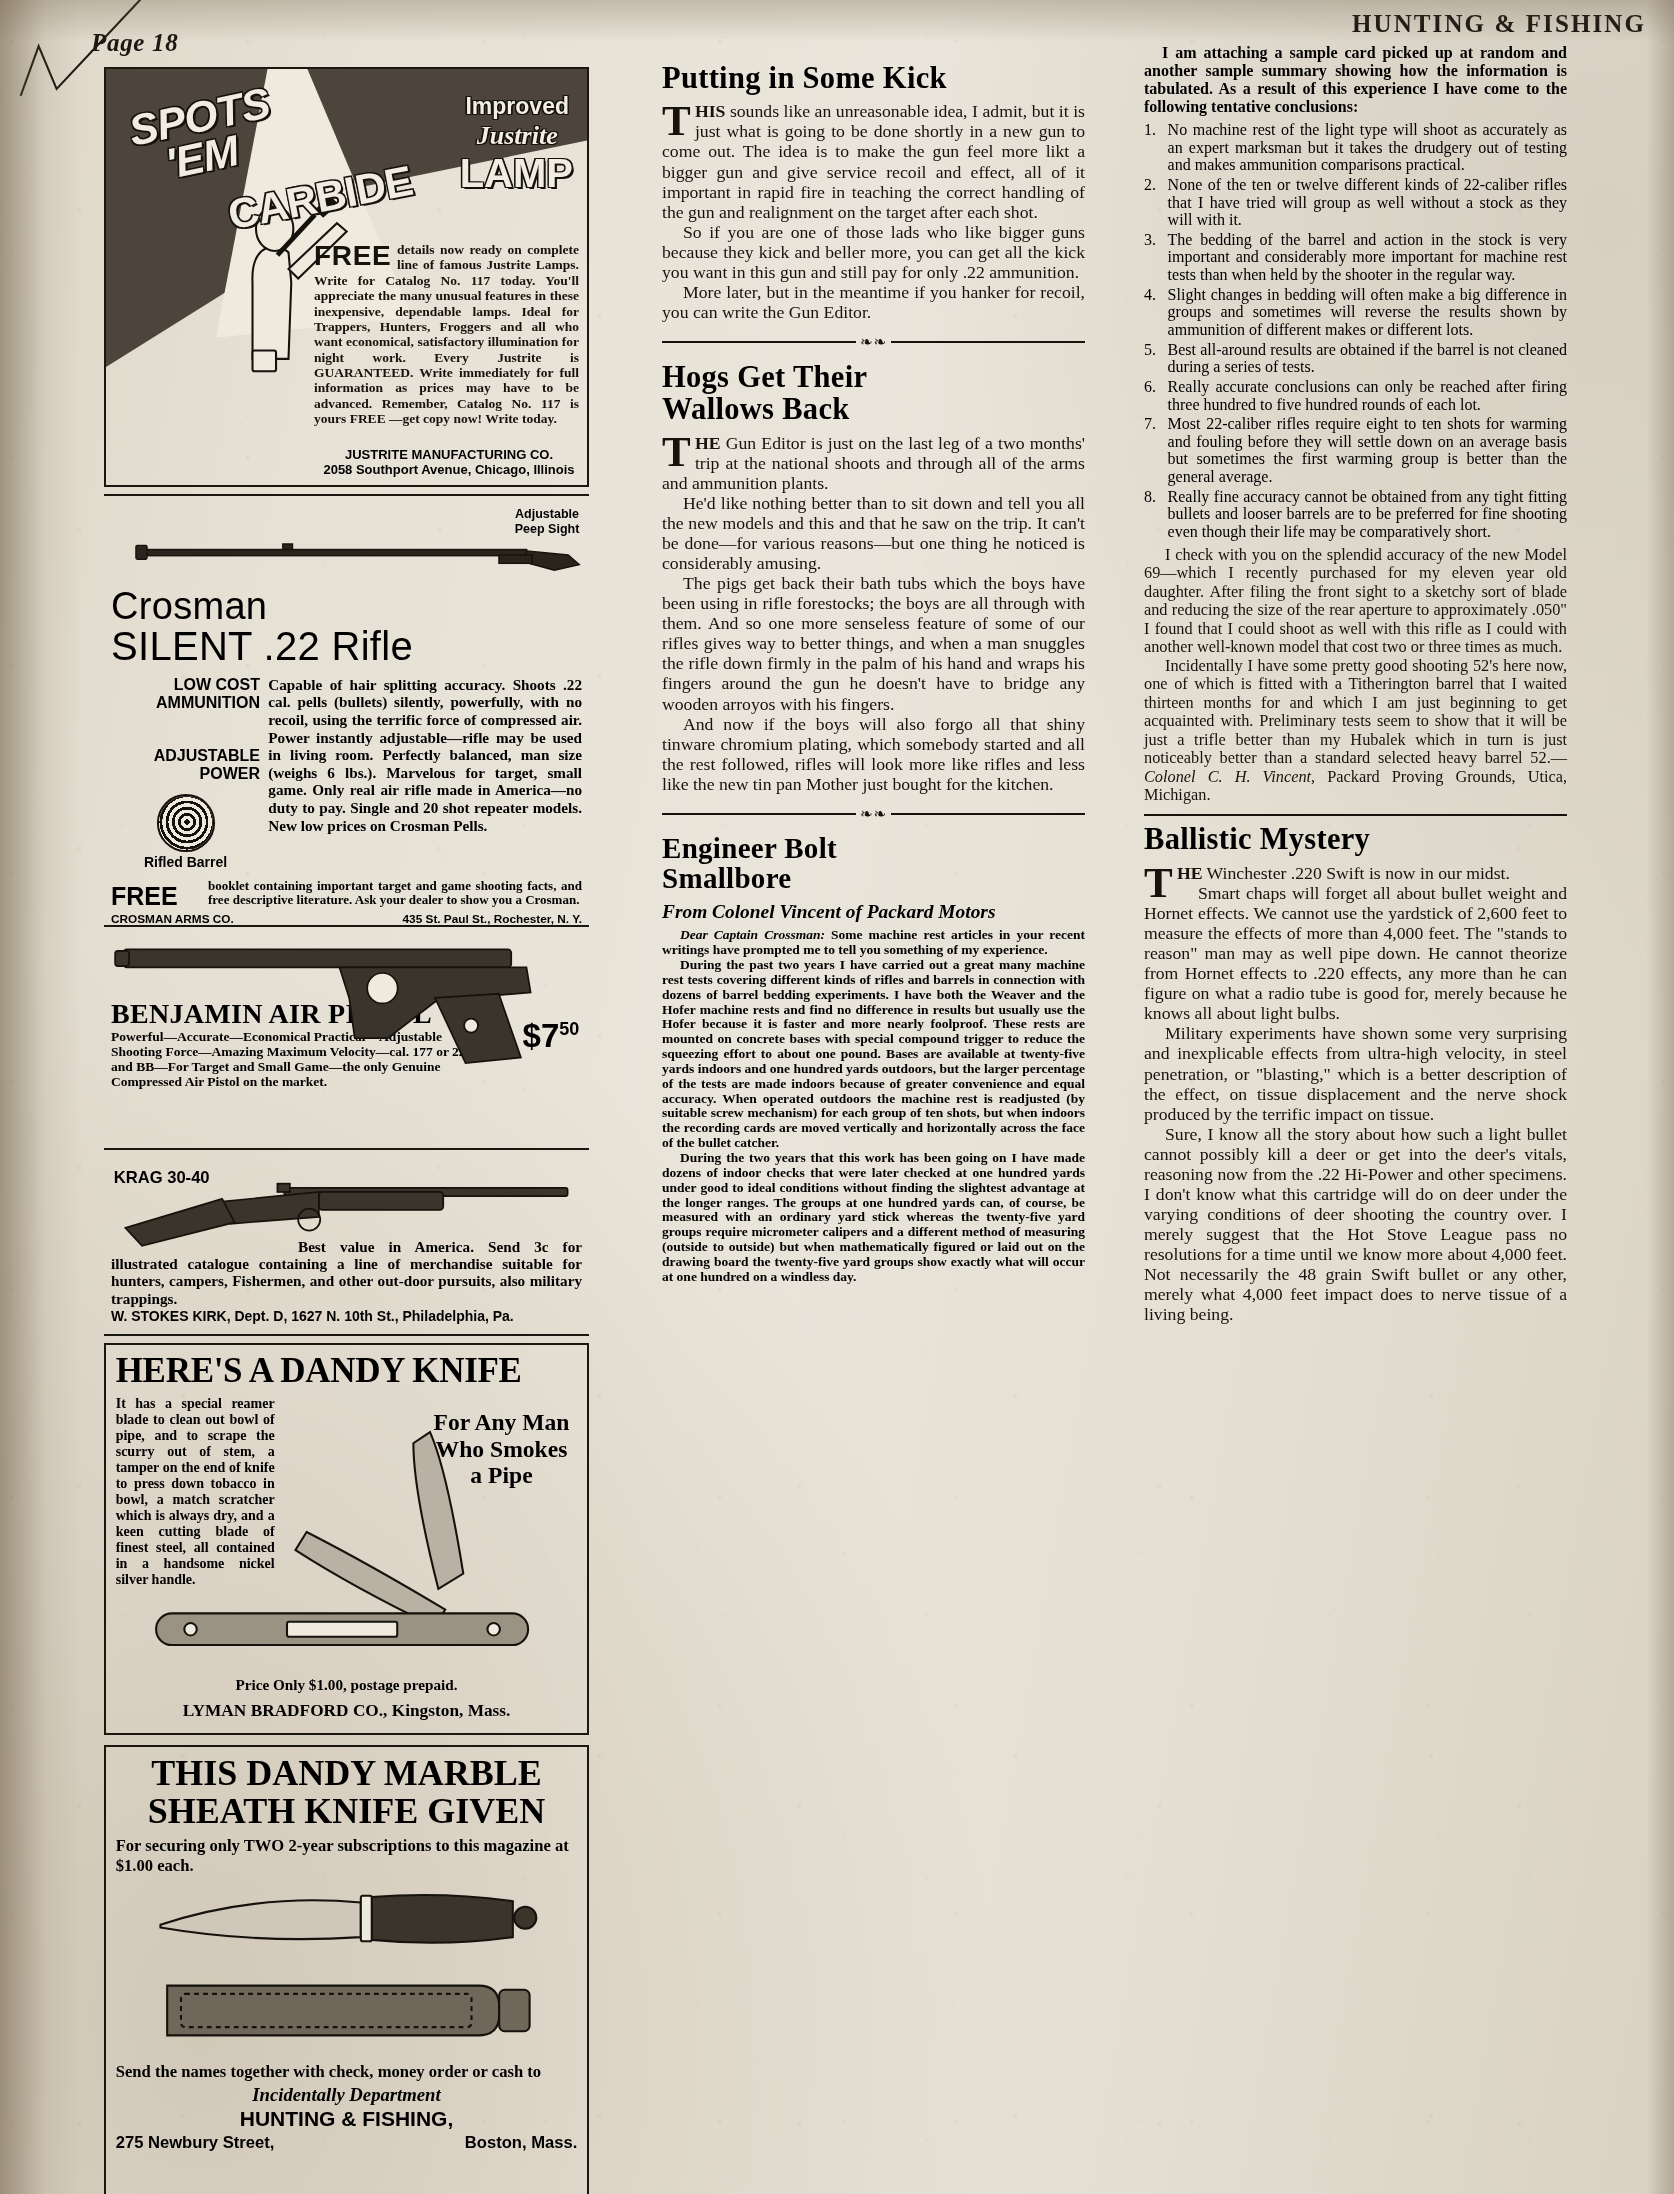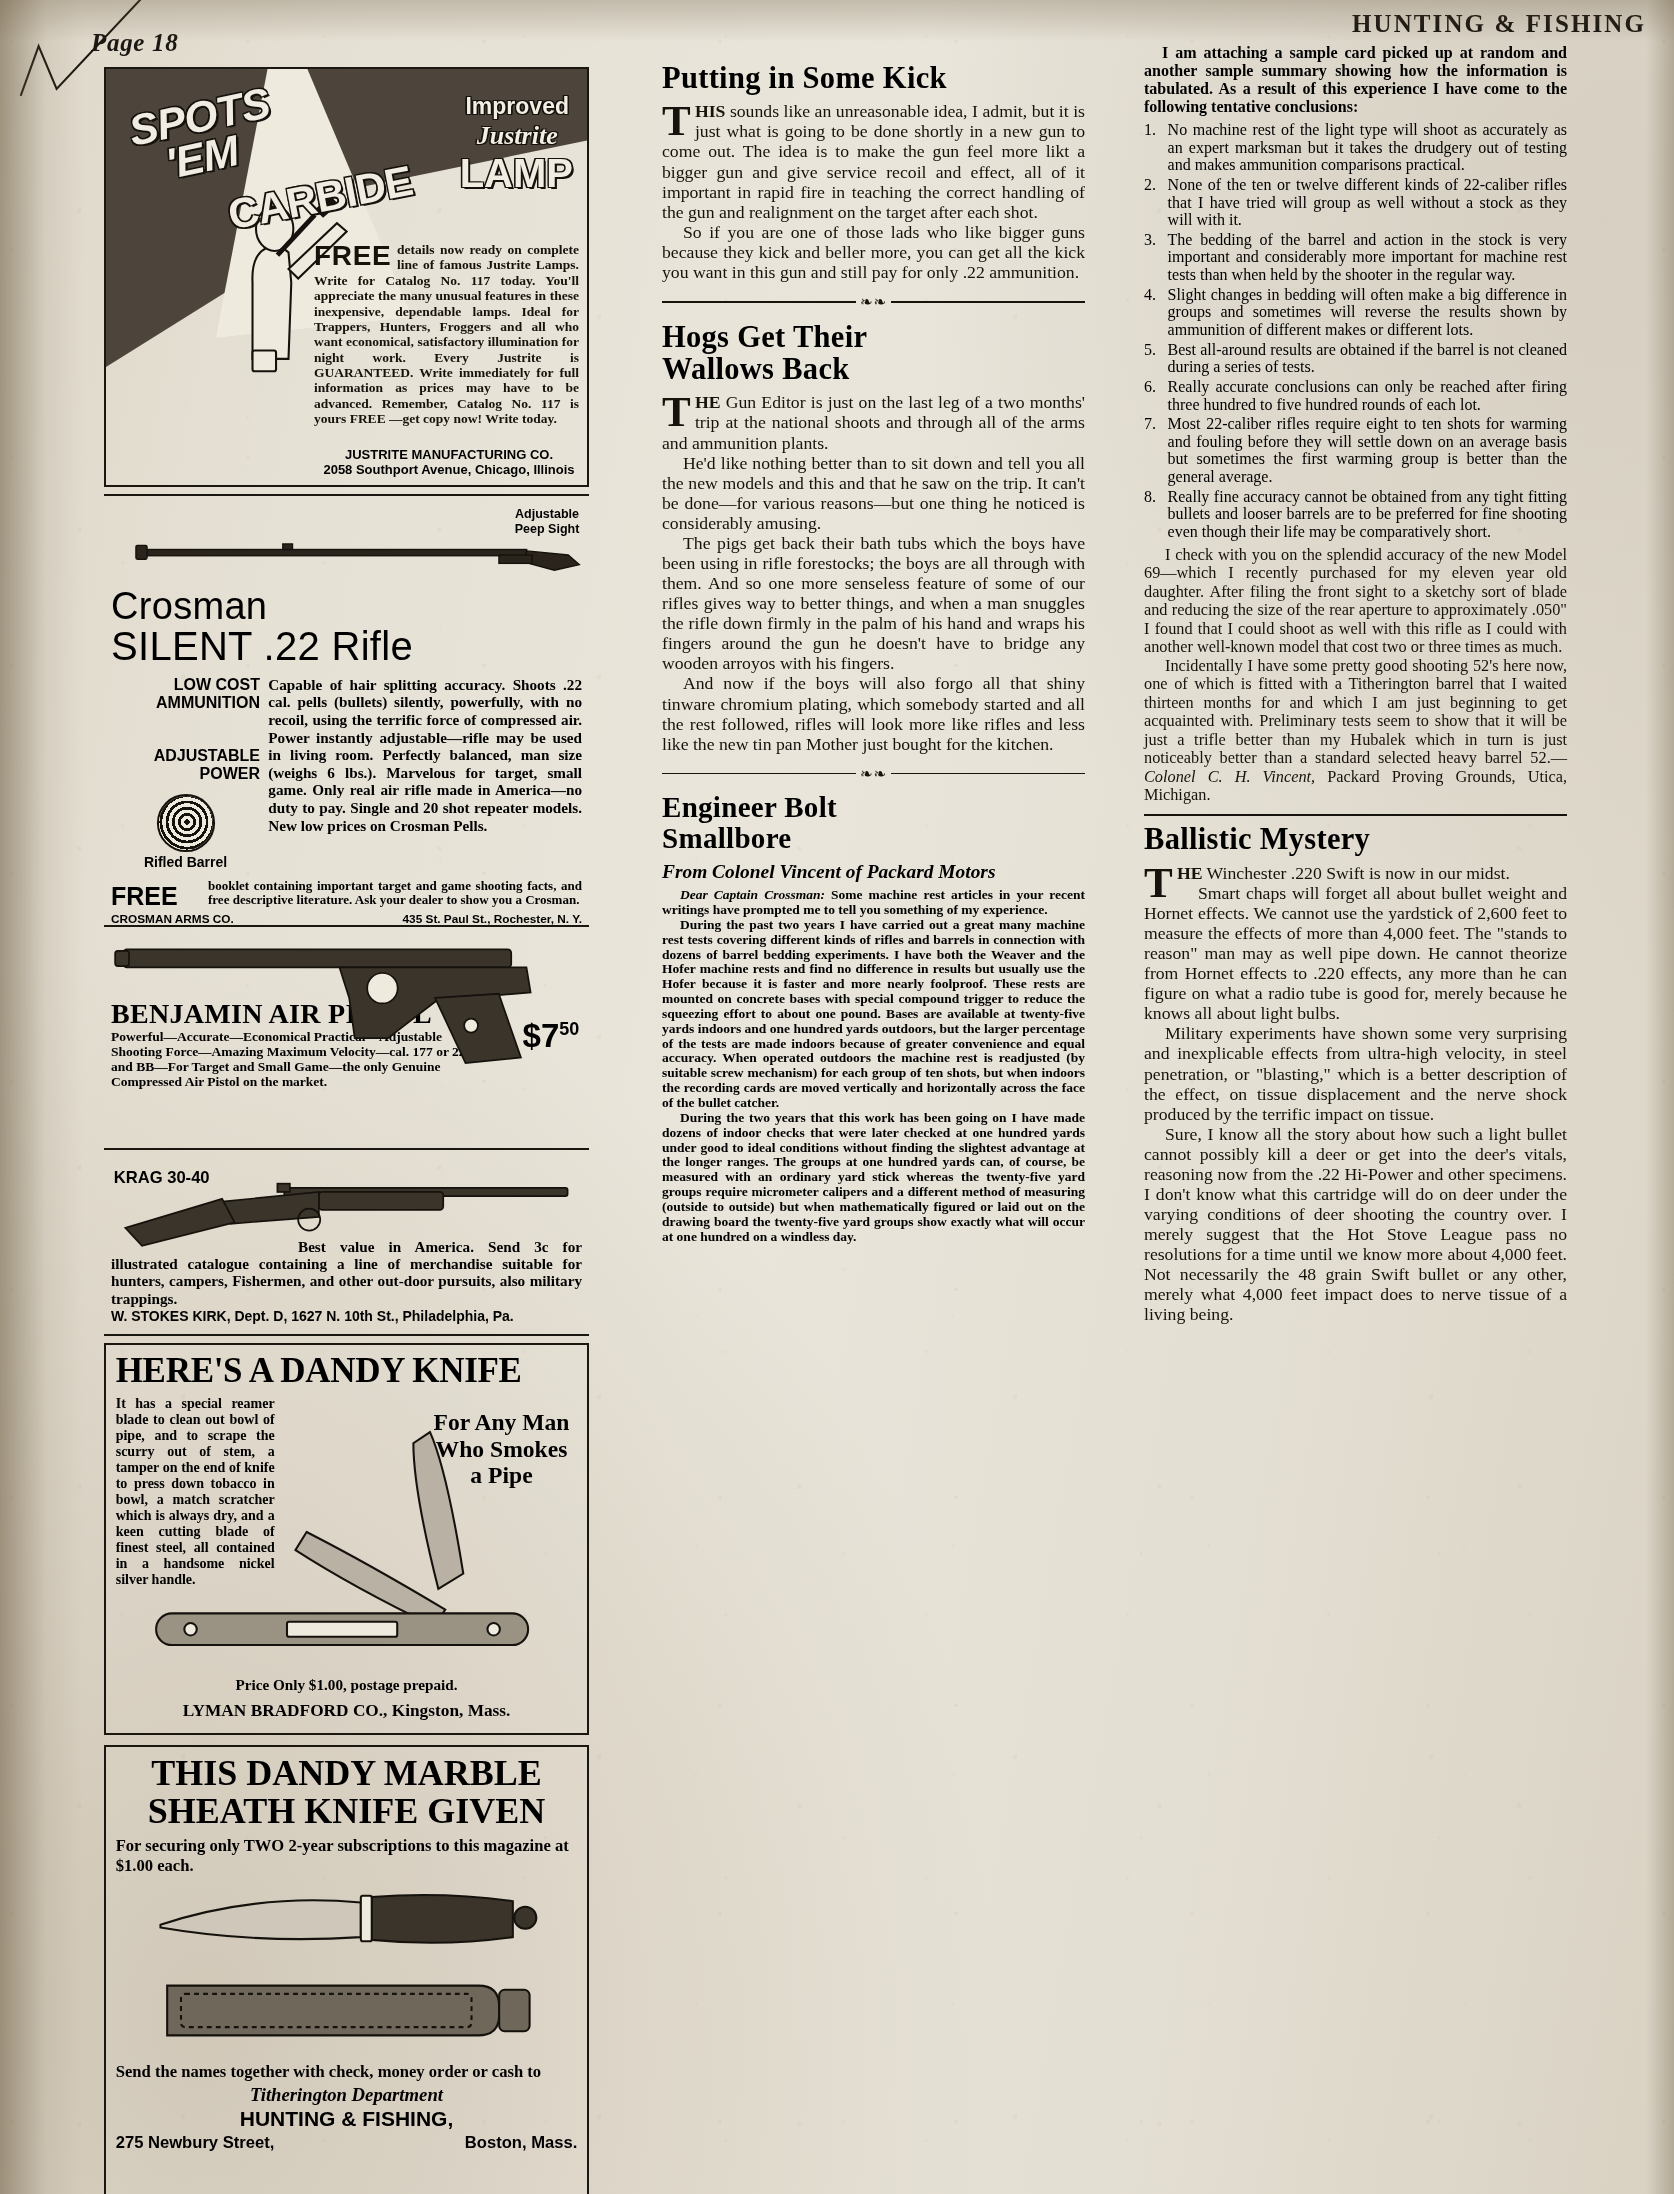--- a/index.html
+++ b/index.html
@@ -347,35 +347,36 @@
       </svg>
       <svg style="display:block;margin:7px auto 0;width:388px;height:83px;" viewBox="0 0 560 120" width="388" height="83">
         <g stroke="#15120d" stroke-width="3" fill="#6f675a">
           <path d="M20,24 L470,24 Q500,24 500,54 L500,66 Q500,96 470,96 L20,96 Z"></path>
           <rect x="40" y="36" width="420" height="48" rx="6" fill="none" stroke-dasharray="7 6"></rect>
           <rect x="500" y="30" width="44" height="60" rx="8"></rect>
         </g>
       </svg>
 
       <div class="marble-send">Send the names together with check, money order or cash to</div>
-      <div class="marble-dept">Titherington Department</div>
+      <div class="marble-dept">Incidentally Department</div>
       <div class="marble-mag">HUNTING &amp; FISHING,</div>
       <div class="marble-addr">
         <span>275 Newbury Street,</span>
         <span>Boston, Mass.</span>
       </div>
     </div>
 
   </div>
 
   <div class="colMid">
 
     <h2 class="arthead">Putting in Some Kick</h2>
     <p class="body first"><span class="dropcap">T</span><span class="sc" style="font-weight:700;">HIS</span><span> sounds like an unreasonable idea, I admit, but it is just what is going to be done shortly in a new gun to come out. The idea is to make the gun feel more likt a bigger gun and give service recoil and effect, all of it important in rapid fire in teaching the correct handling of the gun and realignment on the target after each shot.</span></p>
     <p class="body">So if you are one of those lads who like bigger guns because they kick and beller more, you can get all the kick you want in this gun and still pay for only .22 ammunition.</p>
+    <p class="body">More later, but in the meantime if you hanker for recoil, you can write the Gun Editor.</p>
 
     <div class="orn">
         <span>❧❧</span>
       </div>
 
     <h2 class="arthead">
       <div>Hogs Get Their</div>
       <div>Wallows Back</div>
     </h2>
     <p class="body first"><span class="dropcap">T</span><span class="sc" style="font-weight:700;">HE</span><span> Gun Editor is just on the last leg of a two months' trip at the national shoots and through all of the arms and ammunition plants.</span></p>

